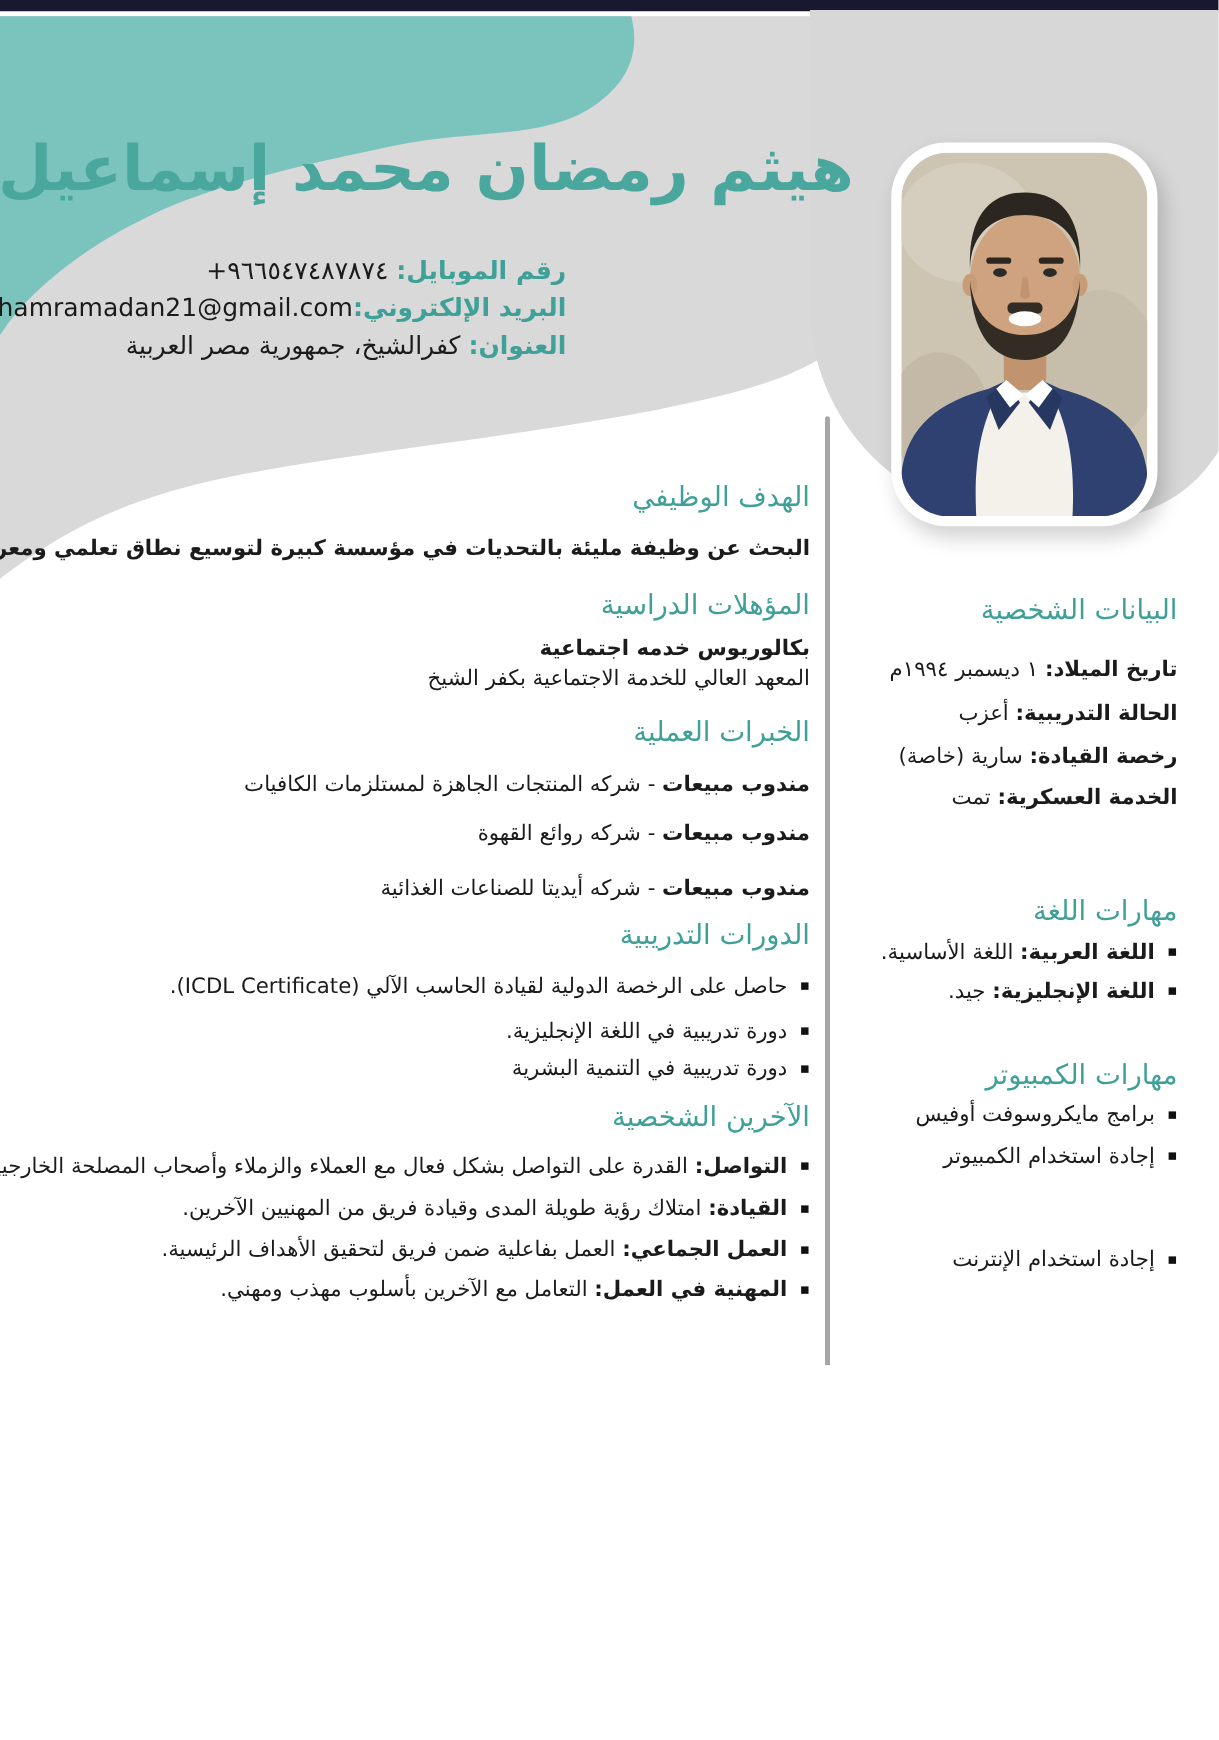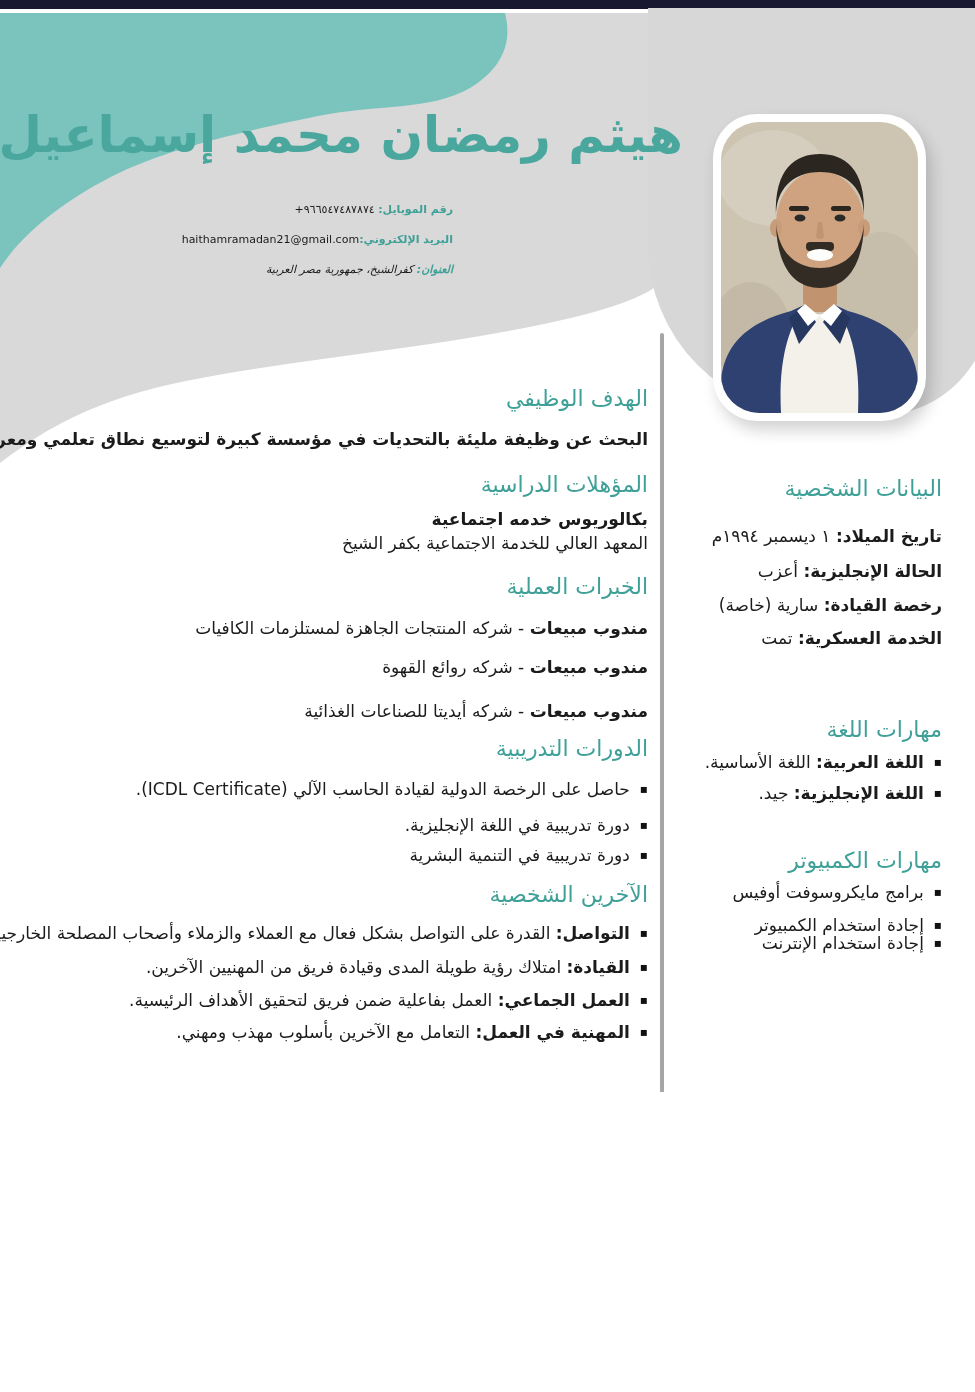--- a/index.html
+++ b/index.html
@@ -3,21 +3,21 @@
 <meta charset="utf-8">
 <style>
   html,body{margin:0;padding:0;background:#ffffff;}
   .page{position:relative;width:975px;height:1092px;background:#ffffff;overflow:hidden;
         font-family:"DejaVu Sans","Liberation Sans",sans-serif;color:#1b1b1b;}
   .bg{position:absolute;inset:0;pointer-events:none;}
   .abs{position:absolute;}
   .line{direction:rtl;text-align:right;font-size:17px;white-space:nowrap;line-height:1.35;}
   .main-line{right:327px;}
   .side-line{right:33px;}
-  .contact-line{right:522px;font-size:11px;}
+  .contact-line{right:522px;font-size:20px;}
   .b{font-weight:bold;}
   .teal-label{color:#3fa098;font-weight:bold;}
   .section-h{color:#3fa098;font-size:22px;font-weight:normal;direction:rtl;text-align:right;white-space:nowrap;}
   .name{color:#4aa79e;font-size:50px;font-weight:bold;direction:rtl;white-space:nowrap;letter-spacing:0;}
   .sq{display:inline-block;margin-left:10px;}
   .sq::before{content:"▪";font-size:12px;vertical-align:2px;color:#111;}
   .right-blob{position:absolute;left:648px;top:8px;width:342px;height:407px;background:#d7d7d7;
               border-radius:0 0 110px 170px;}
   .photo-card{position:absolute;left:713px;top:114px;width:213px;height:307px;background:#ffffff;
               border-radius:44px;box-shadow:5px 9px 16px rgba(0,0,0,0.18);}
@@ -92,21 +92,21 @@
 
   <div class="abs name" style="top:106px;right:292px;">هيثم رمضان محمد إسماعيل</div>
 
   <div class="abs line contact-line" style="top:203px;">
     <span class="teal-label">رقم الموبايل:</span>
     <span>٩٦٦٥٤٧٤٨٧٨٧٤+</span>
   </div>
   <div class="abs line contact-line" style="top:233px;">
     <span class="teal-label">البريد الإلكتروني:</span><span>haithamramadan21@gmail.com</span>
   </div>
-  <div class="abs line contact-line" style="top:263px;font-style:italic;">
+  <div class="abs line contact-line" style="top:263px;">
     <span class="teal-label">العنوان:</span>
     <span>كفرالشيخ، جمهورية مصر العربية</span>
   </div>
 
   <div class="abs section-h main-line" style="top:386px;">الهدف الوظيفي</div>
   <div class="abs line main-line b" style="top:428px;">البحث عن وظيفة مليئة بالتحديات في مؤسسة كبيرة لتوسيع نطاق تعلمي ومعرفي ومهاراتي.</div>
 
   <div class="abs section-h main-line" style="top:472px;">المؤهلات الدراسية</div>
   <div class="abs line main-line b" style="top:508px;">بكالوريوس خدمه اجتماعية</div>
   <div class="abs line main-line" style="top:532px;">المعهد العالي للخدمة الاجتماعية بكفر الشيخ</div>
@@ -145,21 +145,21 @@
   </div>
   <div class="abs line main-line" style="top:1021px;">
     <span class="sq"></span><span class="b">المهنية في العمل:</span> <span>التعامل مع الآخرين بأسلوب مهذب ومهني.</span>
   </div>
 
   <div class="abs section-h side-line" style="top:476px;">البيانات الشخصية</div>
   <div class="abs line side-line" style="top:525px;">
     <span class="b">تاريخ الميلاد:</span> <span>١ ديسمبر ١٩٩٤م</span>
   </div>
   <div class="abs line side-line" style="top:560px;">
-    <span class="b">الحالة الإنجليزية:</span> <span>أعزب</span>
+    <span class="b">الحالة التدريبية:</span> <span>أعزب</span>
   </div>
   <div class="abs line side-line" style="top:594px;">
     <span class="b">رخصة القيادة:</span> <span>سارية (خاصة)</span>
   </div>
   <div class="abs line side-line" style="top:627px;">
     <span class="b">الخدمة العسكرية:</span> <span>تمت</span>
   </div>
 
   <div class="abs section-h side-line" style="top:717px;">مهارات اللغة</div>
   <div class="abs line side-line" style="top:751px;">
@@ -169,17 +169,17 @@
     <span class="sq"></span><span class="b">اللغة الإنجليزية:</span> <span>جيد.</span>
   </div>
 
   <div class="abs section-h side-line" style="top:848px;">مهارات الكمبيوتر</div>
   <div class="abs line side-line" style="top:881px;">
     <span class="sq"></span><span>برامج مايكروسوفت أوفيس</span>
   </div>
   <div class="abs line side-line" style="top:914px;">
     <span class="sq"></span><span>إجادة استخدام الكمبيوتر</span>
   </div>
-  <div class="abs line side-line" style="top:932px;">
+  <div class="abs line side-line" style="top:997px;">
     <span class="sq"></span><span>إجادة استخدام الإنترنت</span>
   </div>
 
 </div>
 
 </body></html>

